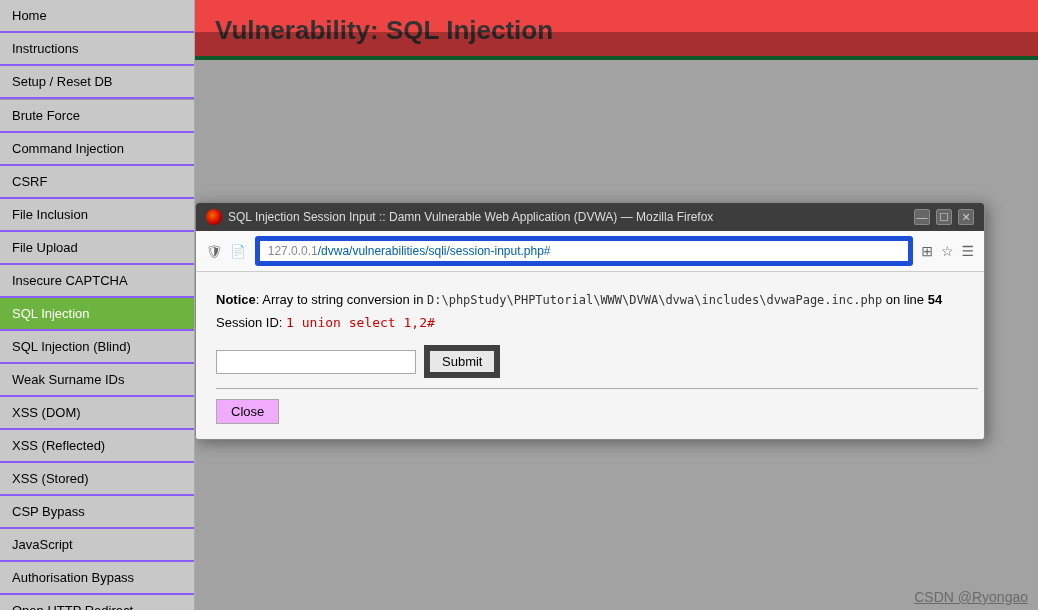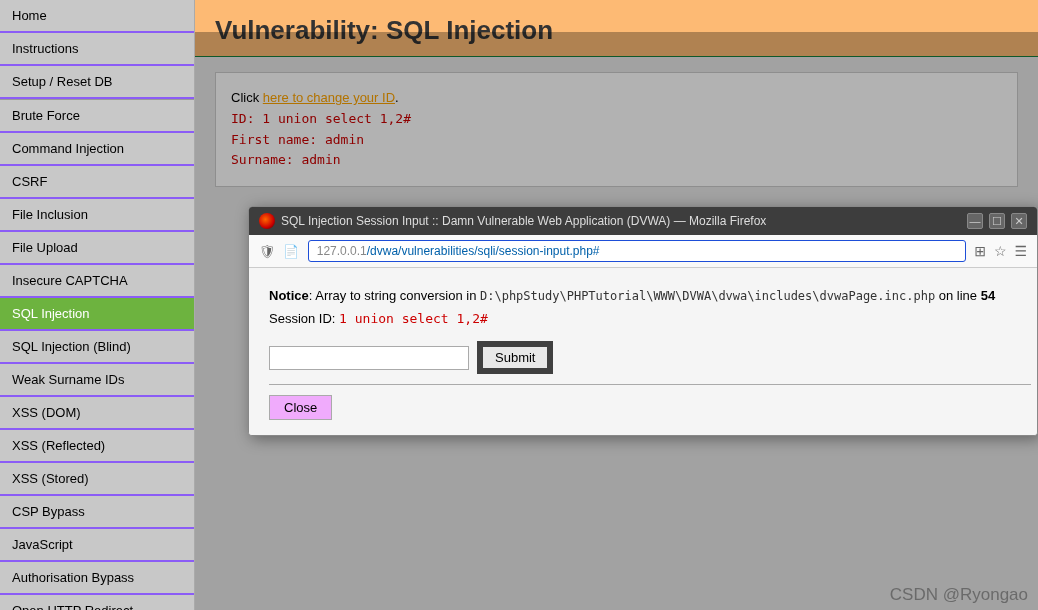--- a/index.html
+++ b/index.html
@@ -36,23 +36,23 @@
     
     #main {
       flex: 1;
       background: #e8e8e8;
       padding: 0;
       position: relative;
       overflow: hidden;
     }
 
     #main-header {
-      background: #fdba74;
+      background: #ef4444;
       padding: 15px 36px 10px 20px;
-      border-bottom: 1px solid #15803d;
+      border-bottom: 4px solid #15803d;
     }
     #main-header h1 {
       font-size: 26px;
       font-weight: bold;
       color: #333;
     }
 
     #main-content {
       padding: 15px 20px;
     }
@@ -75,21 +75,21 @@
       font-family: monospace;
     }
 
     
     .modal-overlay {
       position: absolute;
       top: 0; left: 0; right: 0; bottom: 0;
       background: rgba(0,0,0,0.3);
       display: flex;
       align-items: center;
-      justify-content: flex-end;
+      justify-content: flex-start;
       z-index: 100;
       margin-top: 32px;
     }
 
     .modal-window {
       background: #f0f0f0;
       border: 1px solid #888;
       border-radius: 4px;
       width: 790px;
       box-shadow: 3px 3px 15px rgba(0,0,0,0.4);
@@ -150,21 +150,21 @@
       color: #666;
       font-size: 13px;
     }
     .addr-doc {
       color: #666;
       font-size: 13px;
     }
     .addr-bar {
       flex: 1;
       background: #fff;
-      border: 1px solid #1d4ed8;
+      border: 5px solid #1d4ed8;
       border-radius: 3px;
       padding: 3px 8px;
       font-size: 12px;
       color: #333;
       display: flex;
       align-items: center;
     }
     .addr-bar .addr-normal { color: #888; }
     .addr-bar .addr-highlight { color: #0060aa; }
     .addr-icons {
@@ -227,22 +227,23 @@
       border: 1px solid #aaa;
       cursor: pointer;
       font-size: 13px;
     }
 
     
     .watermark {
       position: absolute;
       bottom: 5px;
       right: 10px;
-      font-size: 17px;
+      font-size: 14px;
       color: #999;
+      text-decoration: underline;
     }
   </style>
 </head>
 <body>
 
 <div id="sidebar">
   <div class="sidebar-item">Home</div>
   <div class="sidebar-item">Instructions</div>
   <div class="sidebar-item">Setup / Reset DB</div>
   <div class="sidebar-divider"></div>
@@ -263,30 +264,20 @@
   <div class="sidebar-item">Authorisation Bypass</div>
   <div class="sidebar-item">Open HTTP Redirect</div>
   <div class="sidebar-divider"></div>
 
 </div>
 
 <div id="main">
   <div id="main-header">
     <h1>Vulnerability: SQL Injection</h1>
   </div>
-  <div id="main-content">
-    <div class="info-box">
-      <div>
-        <span>Click </span><span class="link-text">here to change your ID</span><span>.</span>
-      </div>
-      <div class="code-red">ID: 1 union select 1,2#</div>
-      <div class="code-red">First name: admin</div>
-      <div class="code-red">Surname: admin</div>
-    </div>
-  </div>
 
   <div class="modal-overlay">
     <div class="modal-window">
 
       <div class="modal-titlebar">
         <div class="modal-titlebar-left">
           <span class="firefox-icon"></span>
           <span class="modal-titlebar-title">SQL Injection Session Input :: Damn Vulnerable Web Application (DVWA) — Mozilla Firefox</span>
         </div>
         <div class="modal-titlebar-controls">

